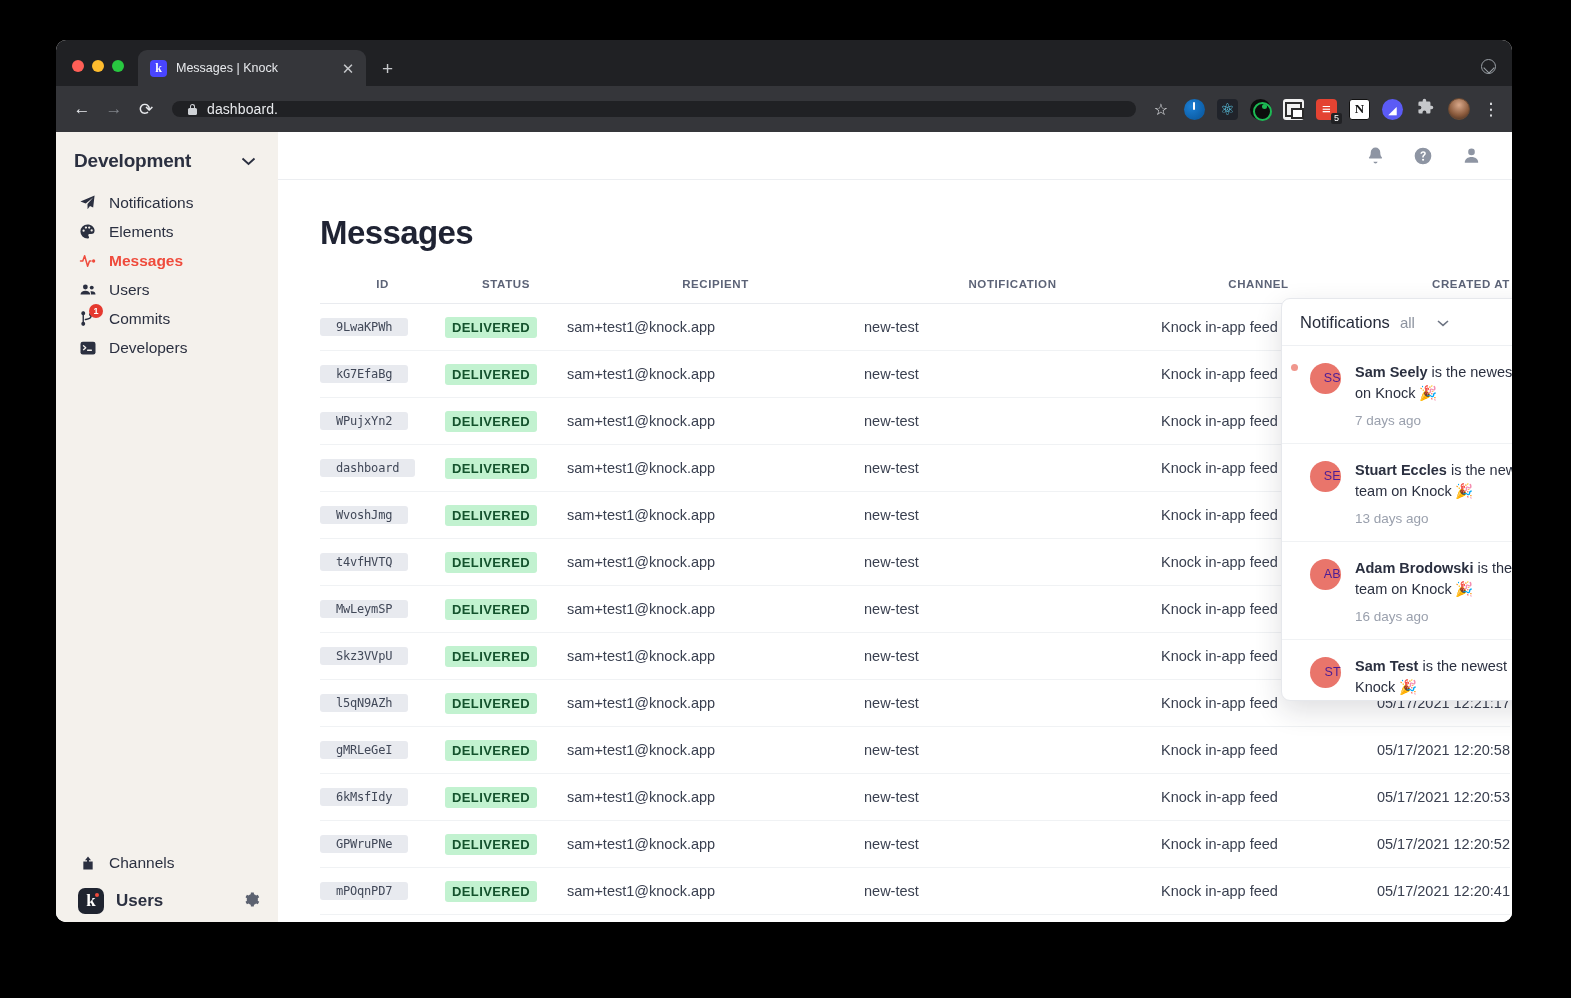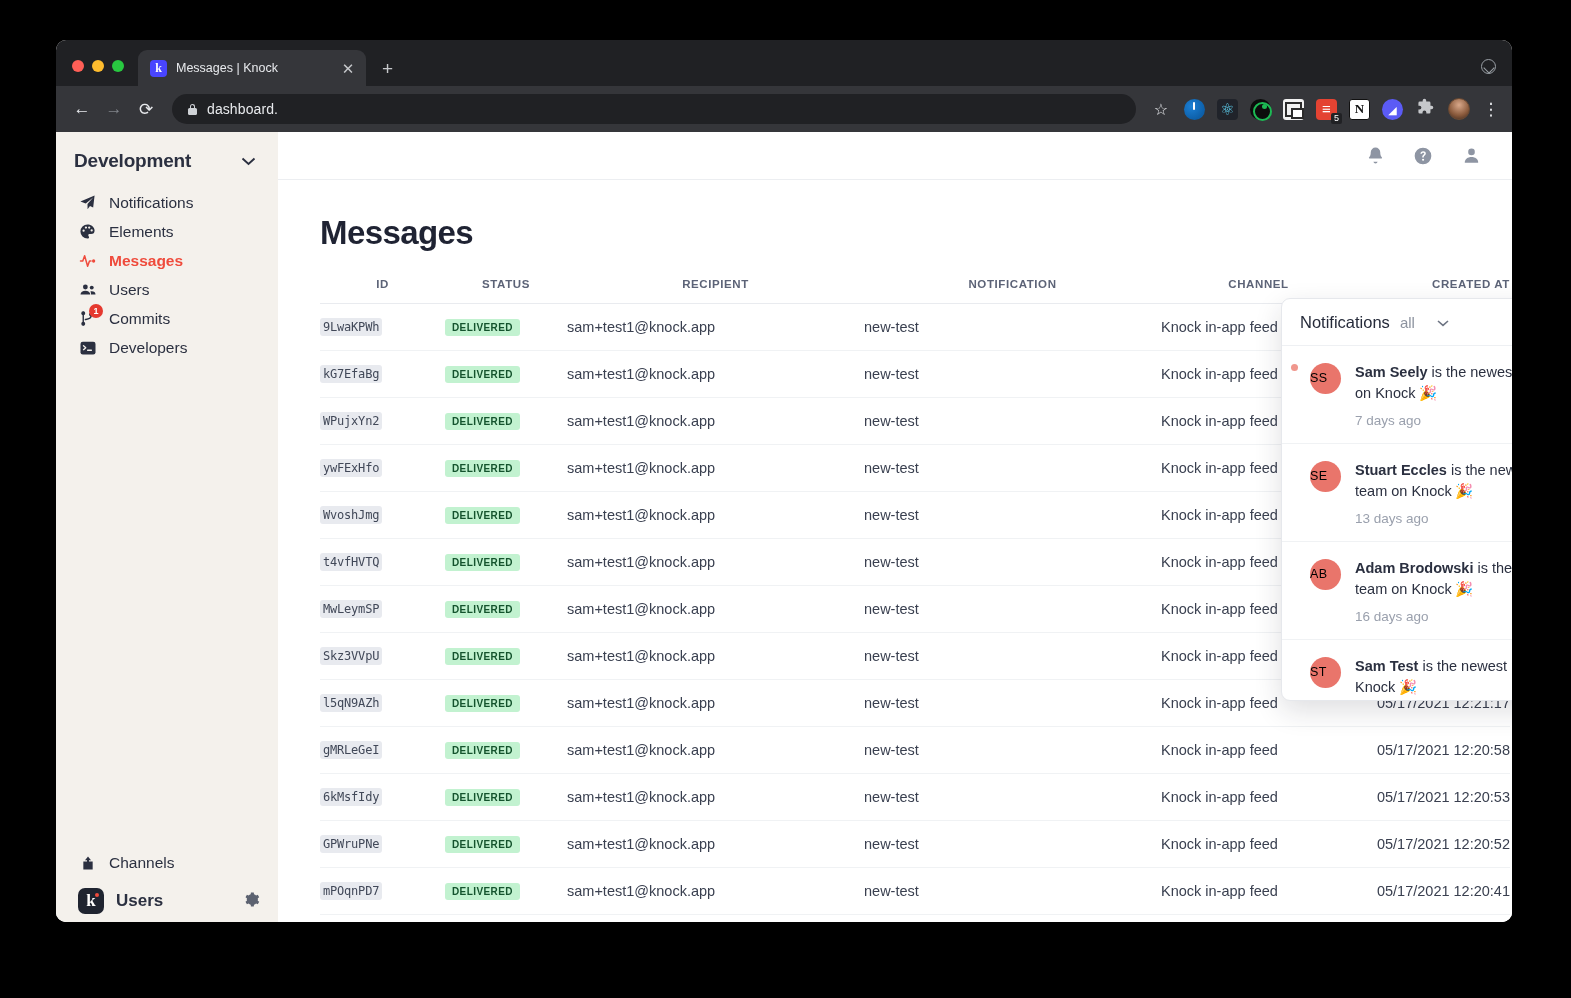--- a/index.html
+++ b/index.html
@@ -57,21 +57,21 @@
 
   
   .toolbar {
     height: 46px; background: #35363a;
     display: flex; align-items: center; padding: 0 12px; gap: 4px;
   }
   .navbtn { width: 28px; height: 28px; display:flex; align-items:center; justify-content:center;
             color: #e8eaed; font-size: 17px; }
   .navbtn.dim { color: #80848a; }
   .omnibox {
-    flex: 1; height: 30px; margin-left: 8px; margin-right: 8px;
+    flex: 1; height: 16px; margin-left: 8px; margin-right: 8px;
     background: #202124; border-radius: 16px;
     display: flex; align-items: center; gap: 10px; padding: 0 14px;
   }
   .lock { width: 9px; height: 11px; position: relative; flex: none; margin-left: 2px; }
   .lock-body { position:absolute; bottom:0; width:9px; height:7px; background:#cfd2d6; border-radius:1.5px; }
   .lock-shackle { position:absolute; top:0; left:1.8px; width:5.4px; height:5px;
                   border:1.5px solid #cfd2d6; border-bottom:none; border-radius:3px 3px 0 0; }
   .url { color: #e8eaed; font-size: 14px; letter-spacing: .1px; }
   .star { color:#e8eaed; font-size:16px; width:26px; text-align:center; }
   .exticons { display:flex; align-items:center; gap:12px; padding-left: 6px; }
@@ -173,25 +173,25 @@
   .col-id { width: 125px; }
   .col-status { width: 122px; }
   .col-recipient { width: 297px; }
   .col-notification { width: 297px; }
   .col-channel { width: 195px; }
   .col-created { width: 154px; text-align: right; }
   thead th.col-created { text-align: right; }
   .id-chip {
     display:inline-block; background:#e8eaef; color:#414858;
     font-family:"DejaVu Sans Mono", monospace; font-size: 12px;
-    padding: 2px 3px; border-radius: 3px; letter-spacing:-.2px;
+    padding: 2px 16px; border-radius: 3px; letter-spacing:-.2px;
   }
   .status-chip {
     display:inline-block; background:#c2f2d0; color:#14532d;
-    font-size: 10px; font-weight: bold; letter-spacing:.4px;
+    font-size: 13px; font-weight: bold; letter-spacing:.4px;
     padding: 3px 7px; border-radius: 3px;
   }
 
   
   .popover {
     position:absolute; left: 1003px; top: 166px; width: 403px; height: 403px;
     background:#fff; border:1px solid #e6e8ec; border-radius: 9px;
     box-shadow: 0 10px 28px rgba(25,30,45,.14); overflow:hidden; z-index: 20;
   }
   .pop-head {
@@ -200,21 +200,21 @@
   }
   .pop-title { font-size:16.5px; color:#262b3a; }
   .pop-filter { font-size:15px; color:#8d939f; margin-left:10px; }
   .pop-filter-chev { color:#6d7483; font-size:11px; margin-left:22px; }
   .pop-list { }
   .pop-item { display:flex; gap:14px; padding: 16px 18px 15px 28px;
               border-bottom:1px solid #f0f2f4; position:relative; }
   .unread-dot { position:absolute; left:9px; top:18px; width:7px; height:7px;
                 border-radius:50%; background:#f0978d; }
   .pop-avatar { width:31px; height:31px; border-radius:50%; background:#e9756b;
-                color:#000000; font-size:12.5px; line-height:31px; text-align:left;
+                color:#4c1d95; font-size:12.5px; line-height:31px; text-align:right;
                 flex:none; letter-spacing:.3px; margin-top:1px; }
   .pop-body { flex:1; }
   .pop-text { font-size:14.5px; color:#2b3040; line-height:1.42; }
   .pop-text b { font-weight:bold; }
   .pop-time { font-size:13.5px; color:#9aa0ad; margin-top:10px; }
 </style>
 </head>
 <body>
 
 <div class="screen">
@@ -417,21 +417,21 @@
                 </tr>
                 <tr>
                   <td class="col-id"><span class="id-chip">WPujxYn2</span></td>
                   <td class="col-status"><span class="status-chip">DELIVERED</span></td>
                   <td class="col-recipient">sam+test1@knock.app</td>
                   <td class="col-notification">new-test</td>
                   <td class="col-channel">Knock in-app feed</td>
                   <td class="col-created">11:24:59</td>
                 </tr>
                 <tr>
-                  <td class="col-id"><span class="id-chip">ywFExHfo</span></td>
+                  <td class="col-id"><span class="id-chip">dashboard</span></td>
                   <td class="col-status"><span class="status-chip">DELIVERED</span></td>
                   <td class="col-recipient">sam+test1@knock.app</td>
                   <td class="col-notification">new-test</td>
                   <td class="col-channel">Knock in-app feed</td>
                   <td class="col-created">08:30:49</td>
                 </tr>
                 <tr>
                   <td class="col-id"><span class="id-chip">WvoshJmg</span></td>
                   <td class="col-status"><span class="status-chip">DELIVERED</span></td>
                   <td class="col-recipient">sam+test1@knock.app</td>

